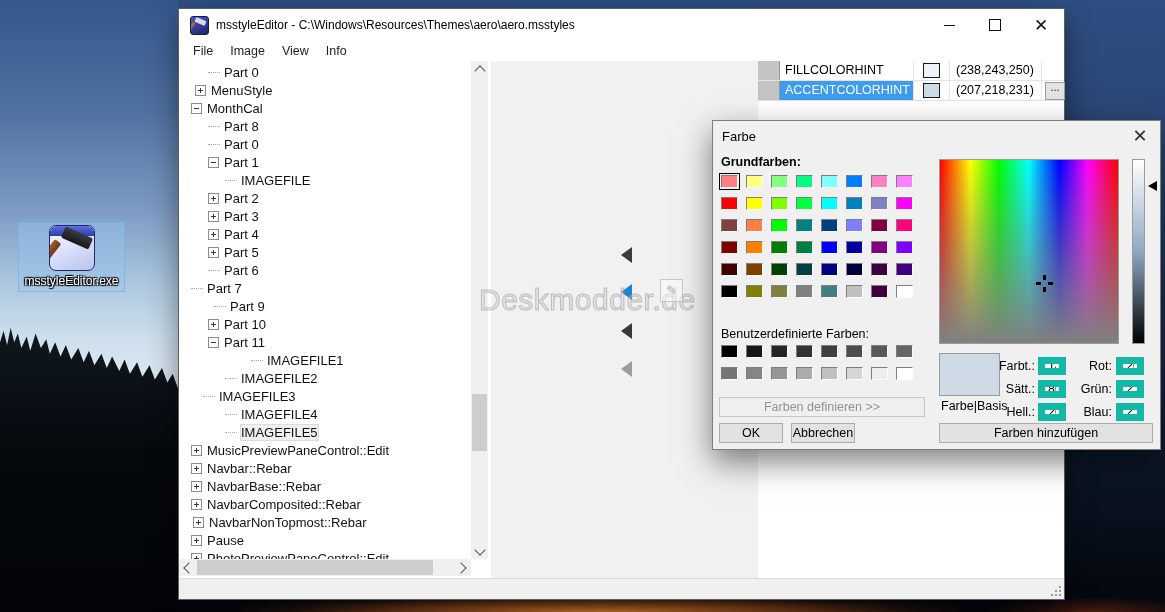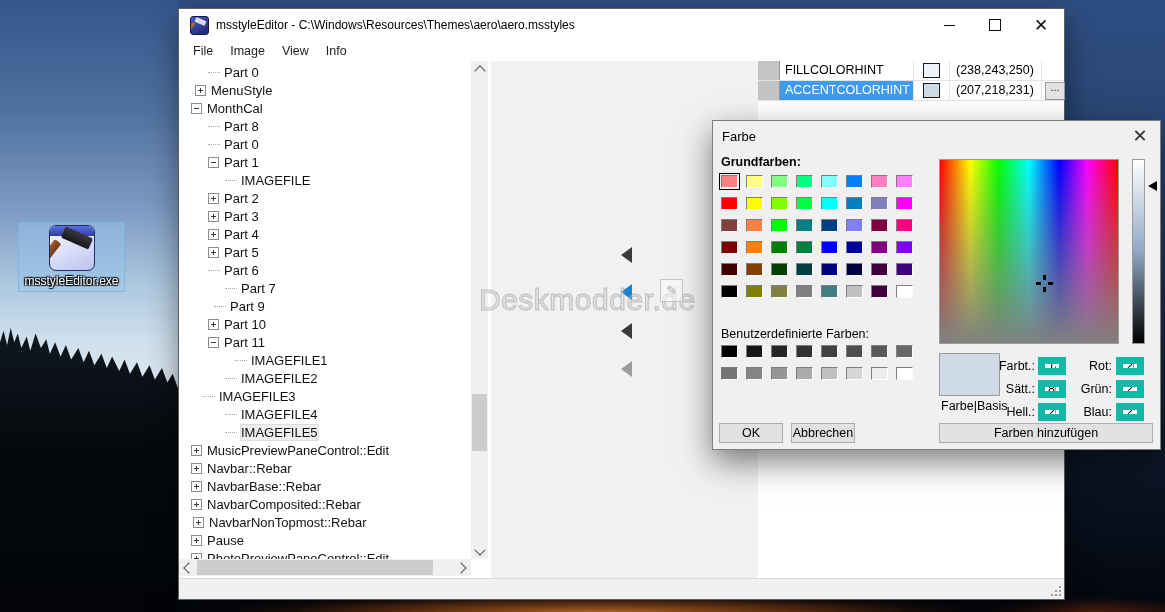--- a/index.html
+++ b/index.html
@@ -207,37 +207,37 @@
             <span class="tree-label">Part 4</span>
           </div>
           <div class="tree-row" style="padding-left: 29px;">
             <span class="glyph plus"></span>
             <span class="tree-label">Part 5</span>
           </div>
           <div class="tree-row" style="padding-left: 29px;">
             <span class="dash"></span>
             <span class="tree-label">Part 6</span>
           </div>
-          <div class="tree-row" style="padding-left: 46px;">
+          <div class="tree-row" style="padding-left: 12px;">
             <span class="dash"></span>
             <span class="tree-label">Part 7</span>
           </div>
           <div class="tree-row" style="padding-left: 35px;">
             <span class="dash"></span>
             <span class="tree-label">Part 9</span>
           </div>
           <div class="tree-row" style="padding-left: 29px;">
             <span class="glyph plus"></span>
             <span class="tree-label">Part 10</span>
           </div>
           <div class="tree-row" style="padding-left: 29px;">
             <span class="glyph"></span>
             <span class="tree-label">Part 11</span>
           </div>
-          <div class="tree-row" style="padding-left: 56px;">
+          <div class="tree-row" style="padding-left: 72px;">
             <span class="dash"></span>
             <span class="tree-label">IMAGEFILE1</span>
           </div>
           <div class="tree-row" style="padding-left: 46px;">
             <span class="dash"></span>
             <span class="tree-label">IMAGEFILE2</span>
           </div>
           <div class="tree-row" style="padding-left: 24px;">
             <span class="dash"></span>
             <span class="tree-label">IMAGEFILE3</span>
@@ -413,20 +413,21 @@
       <div class="swatchbox" style="background: rgb(117, 117, 117);"></div>
       <div class="swatchbox" style="background: rgb(133, 133, 133);"></div>
       <div class="swatchbox" style="background: rgb(150, 150, 150);"></div>
       <div class="swatchbox" style="background: rgb(171, 171, 171);"></div>
       <div class="swatchbox" style="background: rgb(192, 192, 192);"></div>
       <div class="swatchbox" style="background: rgb(214, 214, 214);"></div>
       <div class="swatchbox" style="background: rgb(237, 237, 237);"></div>
       <div class="swatchbox" style="background: rgb(255, 255, 255);"></div>
     </div>
 
+  <div class="btn disabled" style="left:6px;top:276px;width:206px;height:20px;">Farben definieren &gt;&gt;</div>
   <div class="btn" style="left:6px;top:302px;width:64px;height:20px;">OK</div>
   <div class="btn" style="left:78px;top:302px;width:64px;height:20px;">Abbrechen</div>
 
   <div class="hsfield">
     <div class="crosshair">
       <i class="ch-t"></i>
         <i class="ch-b"></i>
         <i class="ch-l"></i>
         <i class="ch-r"></i>
     </div>

